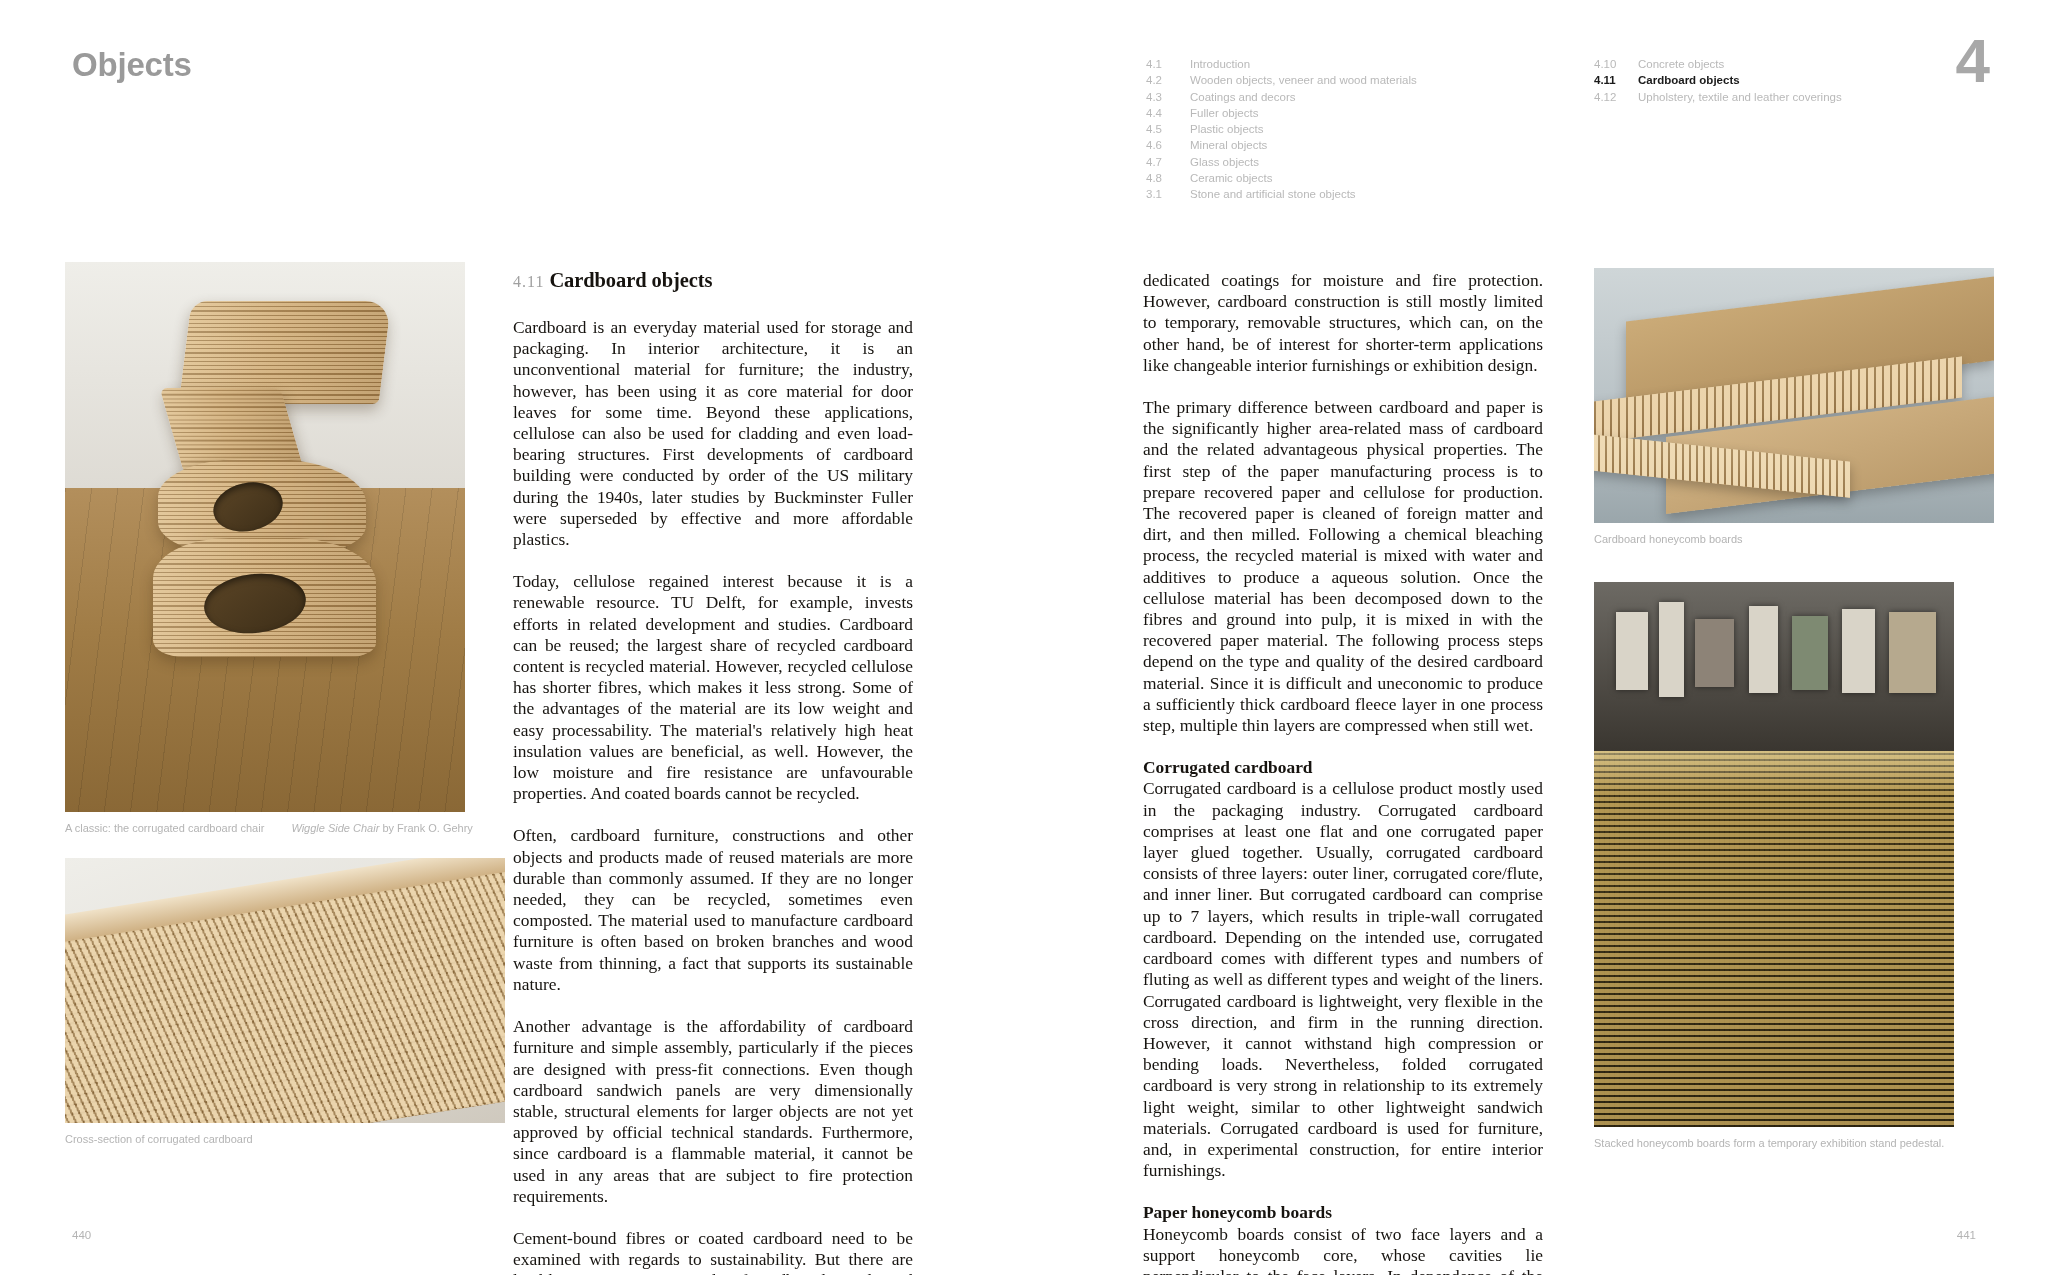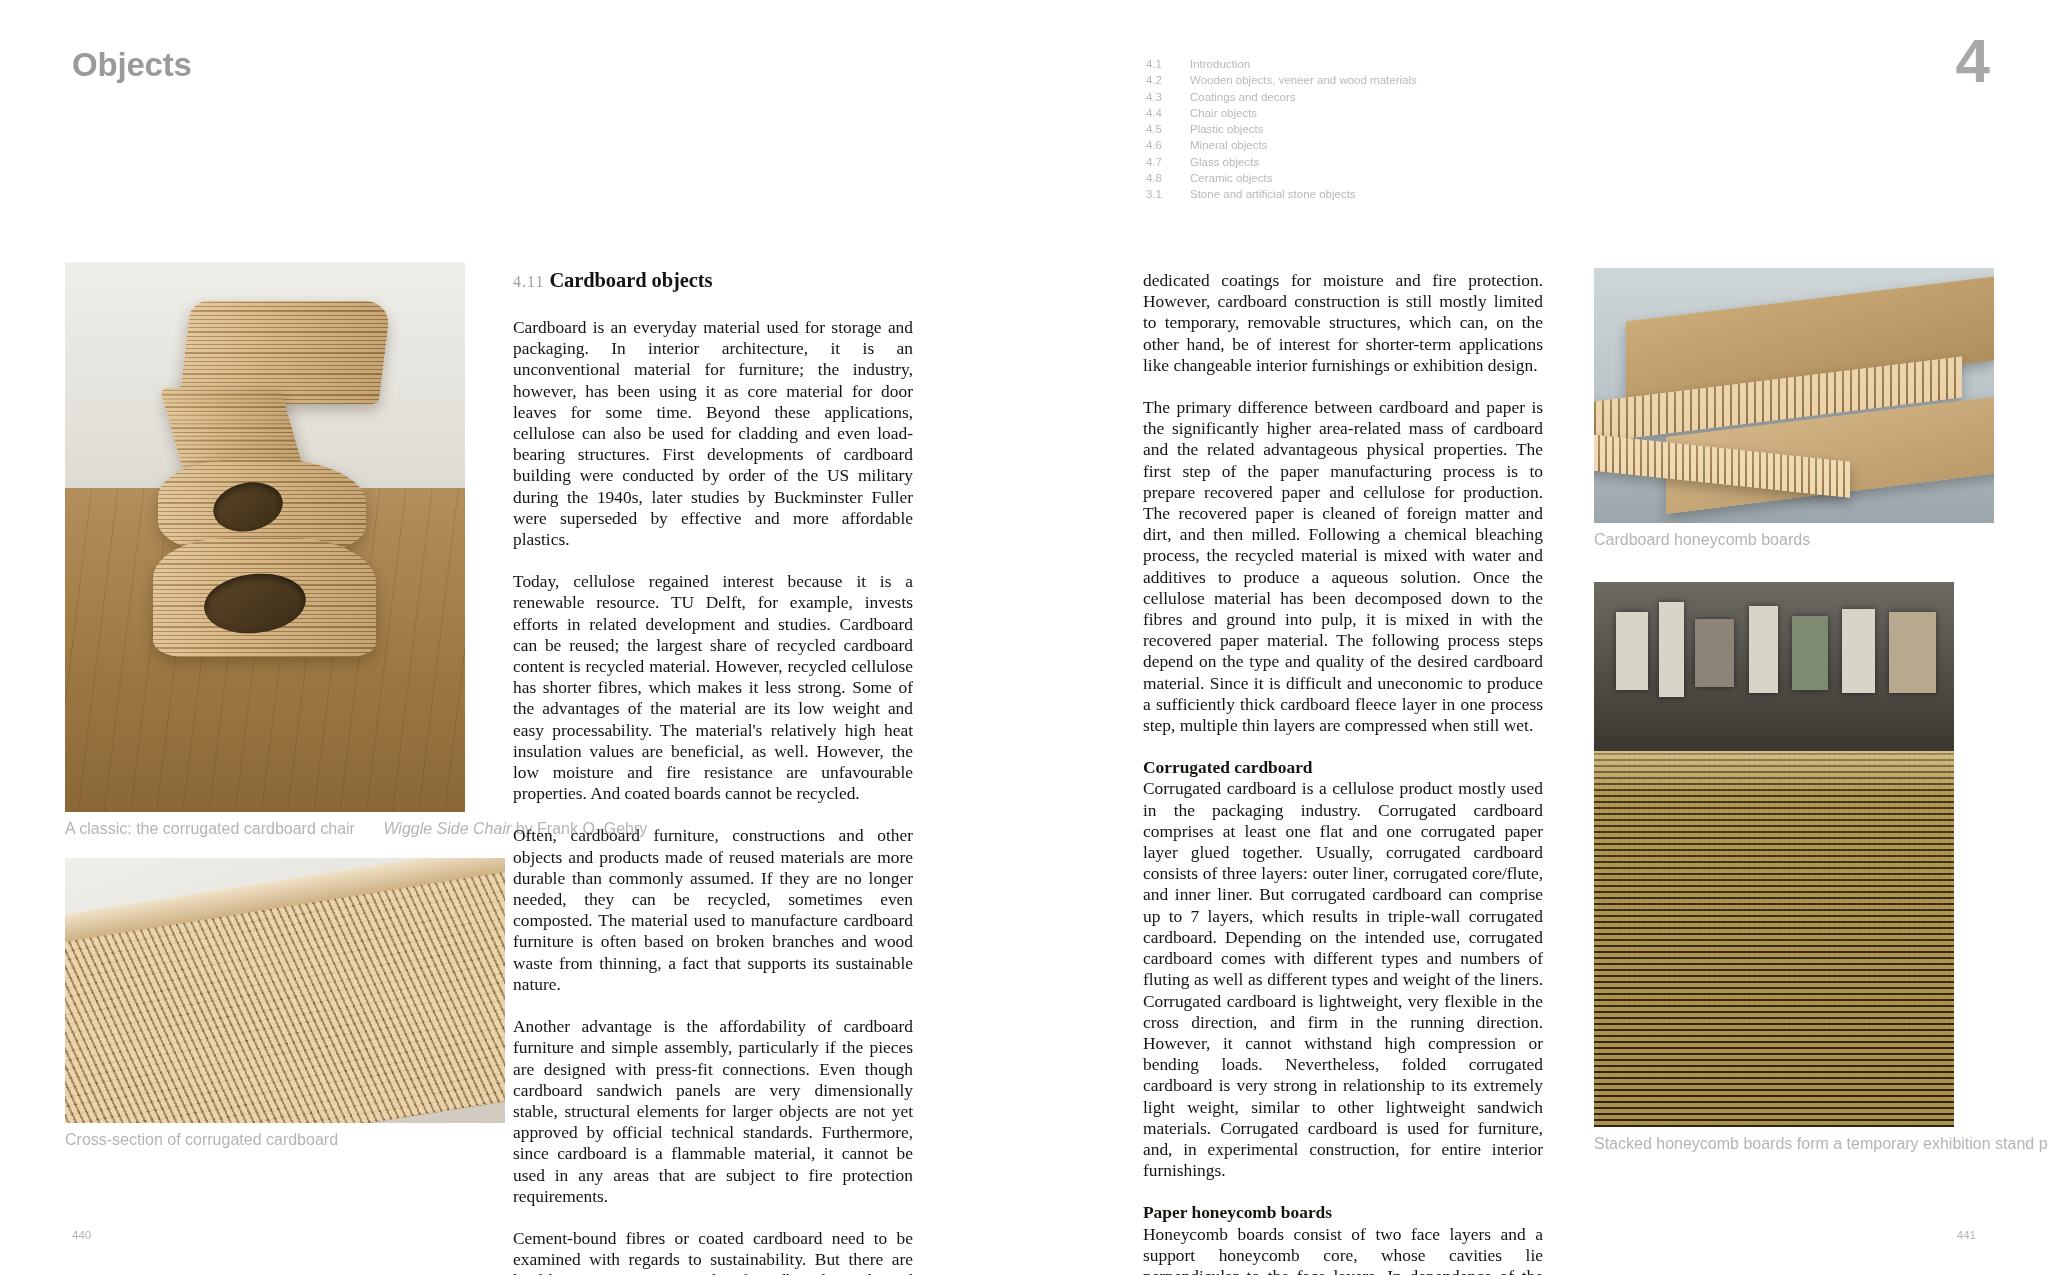--- a/index.html
+++ b/index.html
@@ -55,21 +55,21 @@
     letter-spacing:1px;margin-right:5px;
   }
   .subhead{font-weight:bold;}
   .it{font-style:italic;}
 
   
   .fig{position:absolute;}
   .fig img,.fig .art{display:block;}
   .caption{
     font-family:"Liberation Sans", sans-serif;
-    font-size:16px;color:#b4b4b4;line-height:15px;
+    font-size:11px;color:#b4b4b4;line-height:15px;
     margin-top:9px;white-space:nowrap;
   }
   .caption .it{font-style:italic;margin-left:24px;}
 
   
   #fig-chair{left:65px;top:262px;width:400px;height:550px;}
   #fig-cross{left:65px;top:858px;width:440px;height:265px;}
   #fig-honey{left:1594px;top:268px;width:400px;height:255px;}
   #fig-stack{left:1594px;top:582px;width:360px;height:545px;}
   .art{width:100%;height:100%;position:relative;overflow:hidden;}
@@ -209,21 +209,21 @@
     <div class="row">
         <span class="num">4.2</span>
         <span>Wooden objects, veneer and wood materials</span>
       </div>
     <div class="row">
         <span class="num">4.3</span>
         <span>Coatings and decors</span>
       </div>
     <div class="row">
         <span class="num">4.4</span>
-        <span>Chair objects</span>
+        <span>Fuller objects</span>
       </div>
     <div class="row">
         <span class="num">4.5</span>
         <span>Plastic objects</span>
       </div>
     <div class="row">
         <span class="num">4.6</span>
         <span>Mineral objects</span>
       </div>
     <div class="row">
@@ -233,20 +233,34 @@
     <div class="row">
         <span class="num">4.8</span>
         <span>Ceramic objects</span>
       </div>
     <div class="row">
         <span class="num">3.1</span>
         <span>Stone and artificial stone objects</span>
       </div>
   </div>
 
+  <div class="toc right">
+    <div class="row">
+        <span class="num">4.10</span>
+        <span>Concrete objects</span>
+      </div>
+    <div class="row current">
+        <span class="num">4.11</span>
+        <span>Cardboard objects</span>
+      </div>
+    <div class="row">
+        <span class="num">4.12</span>
+        <span>Upholstery, textile and leather coverings</span>
+      </div>
+  </div>
 
   <div class="chapter-number">4</div>
 
   <div class="fig" id="fig-chair">
     <div class="art chair-bg">
       <div class="chair-wall"></div>
       <div class="chair-floor"></div>
       <div class="chair-body">
         <div class="chair-seg" id="cs-top"></div>
         <div class="chair-seg" id="cs-neck"></div>

